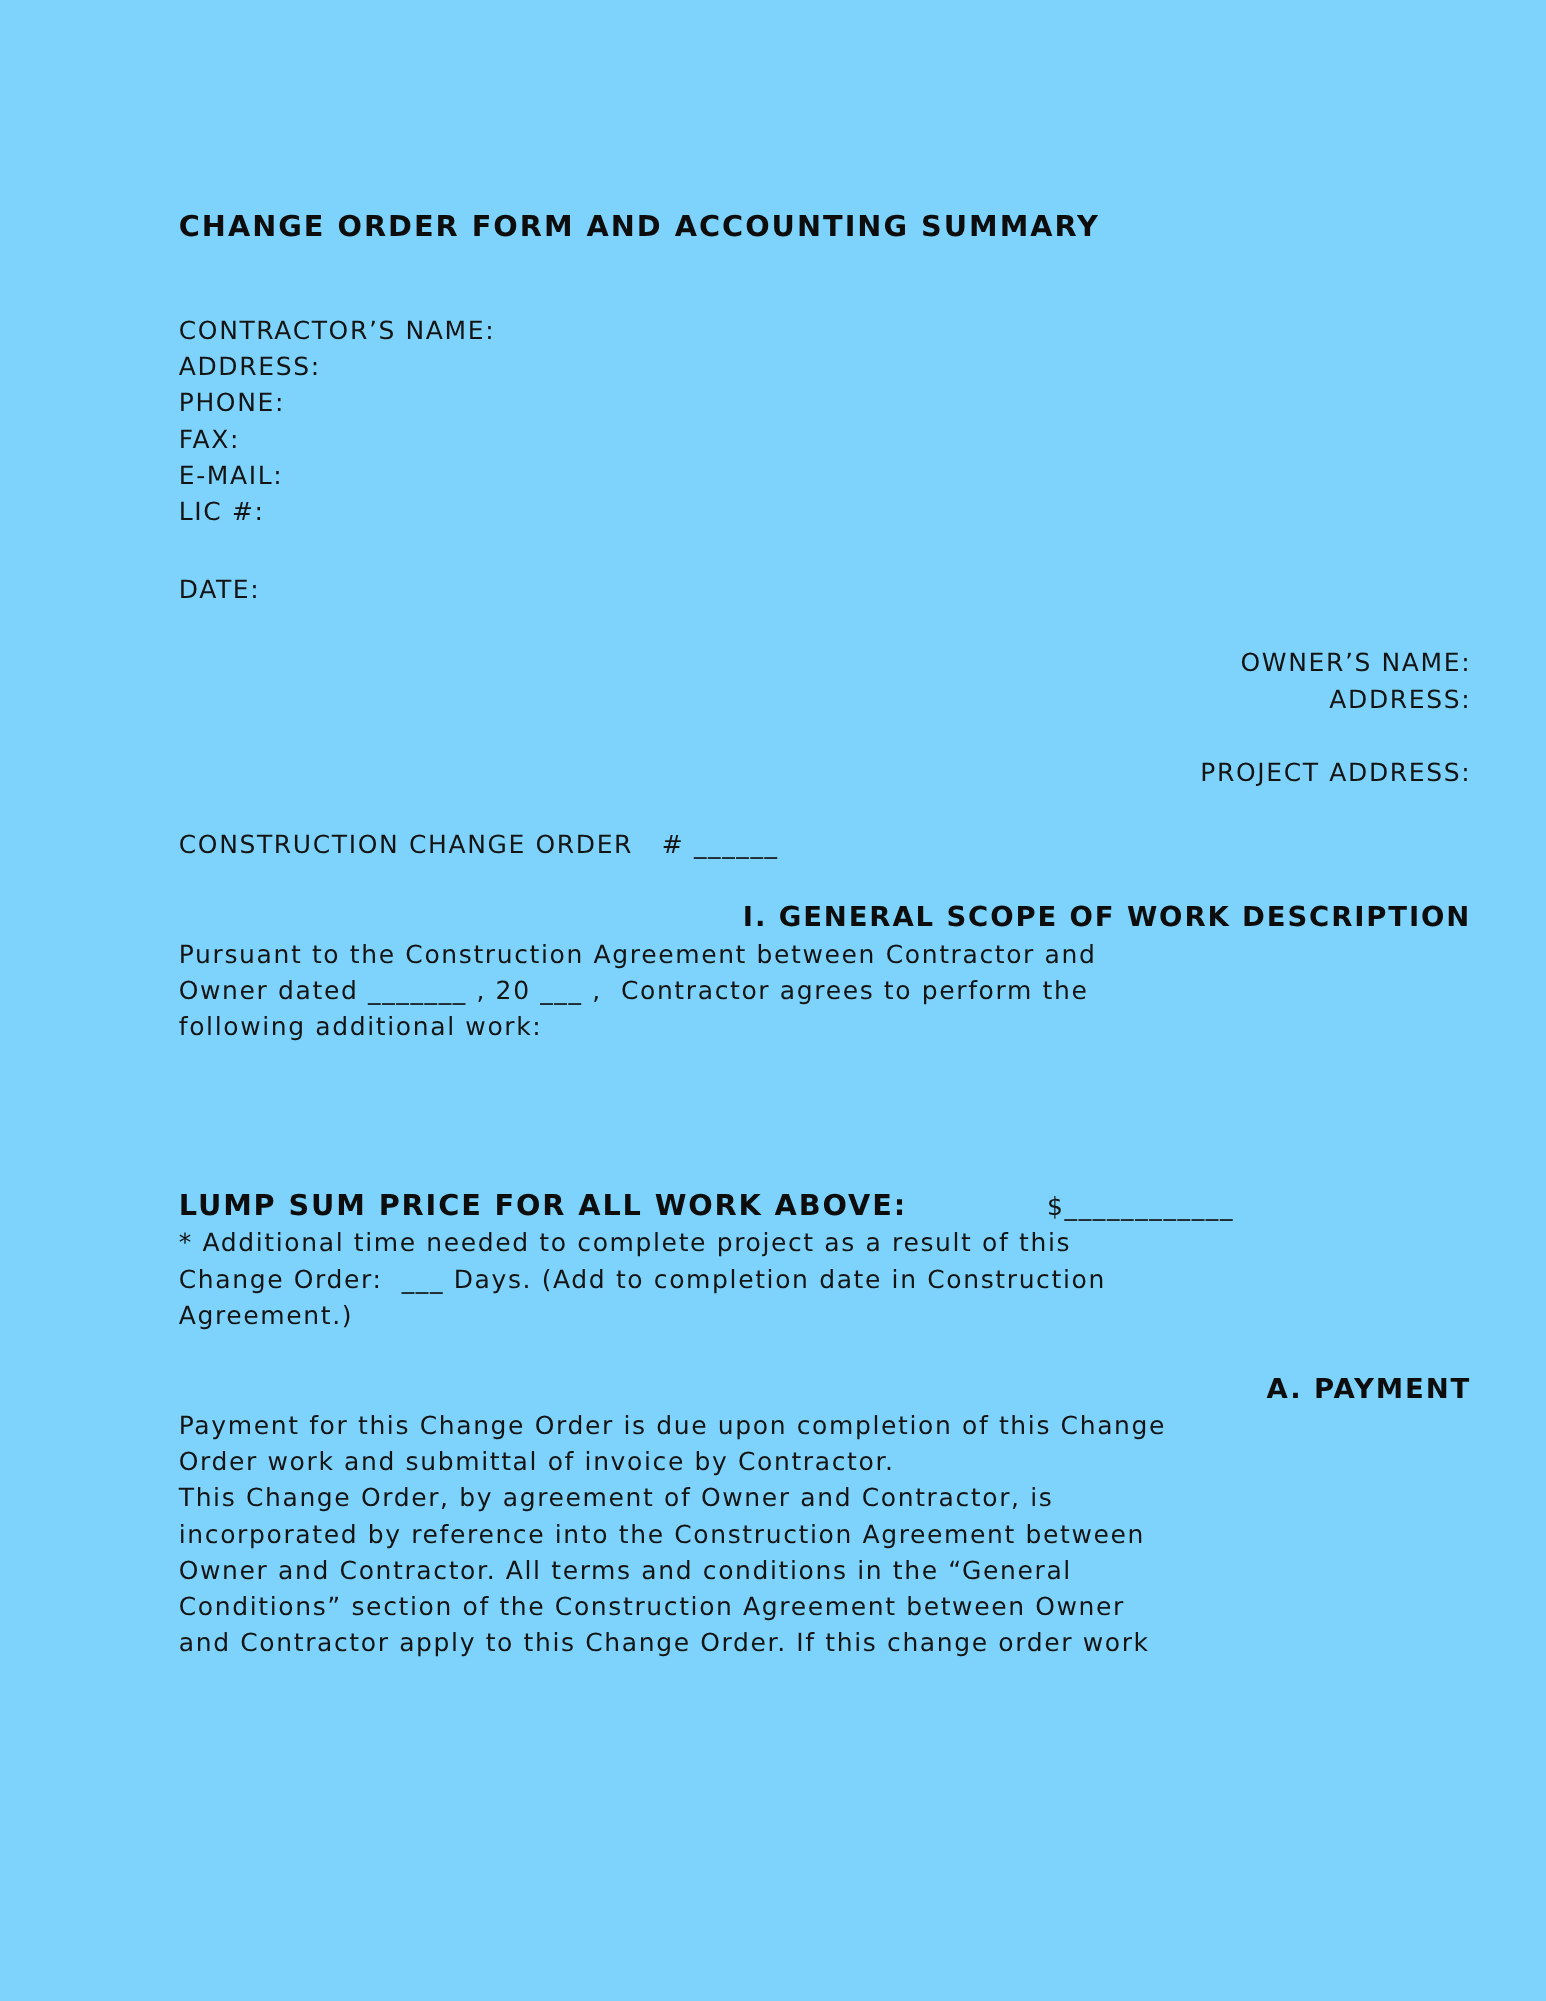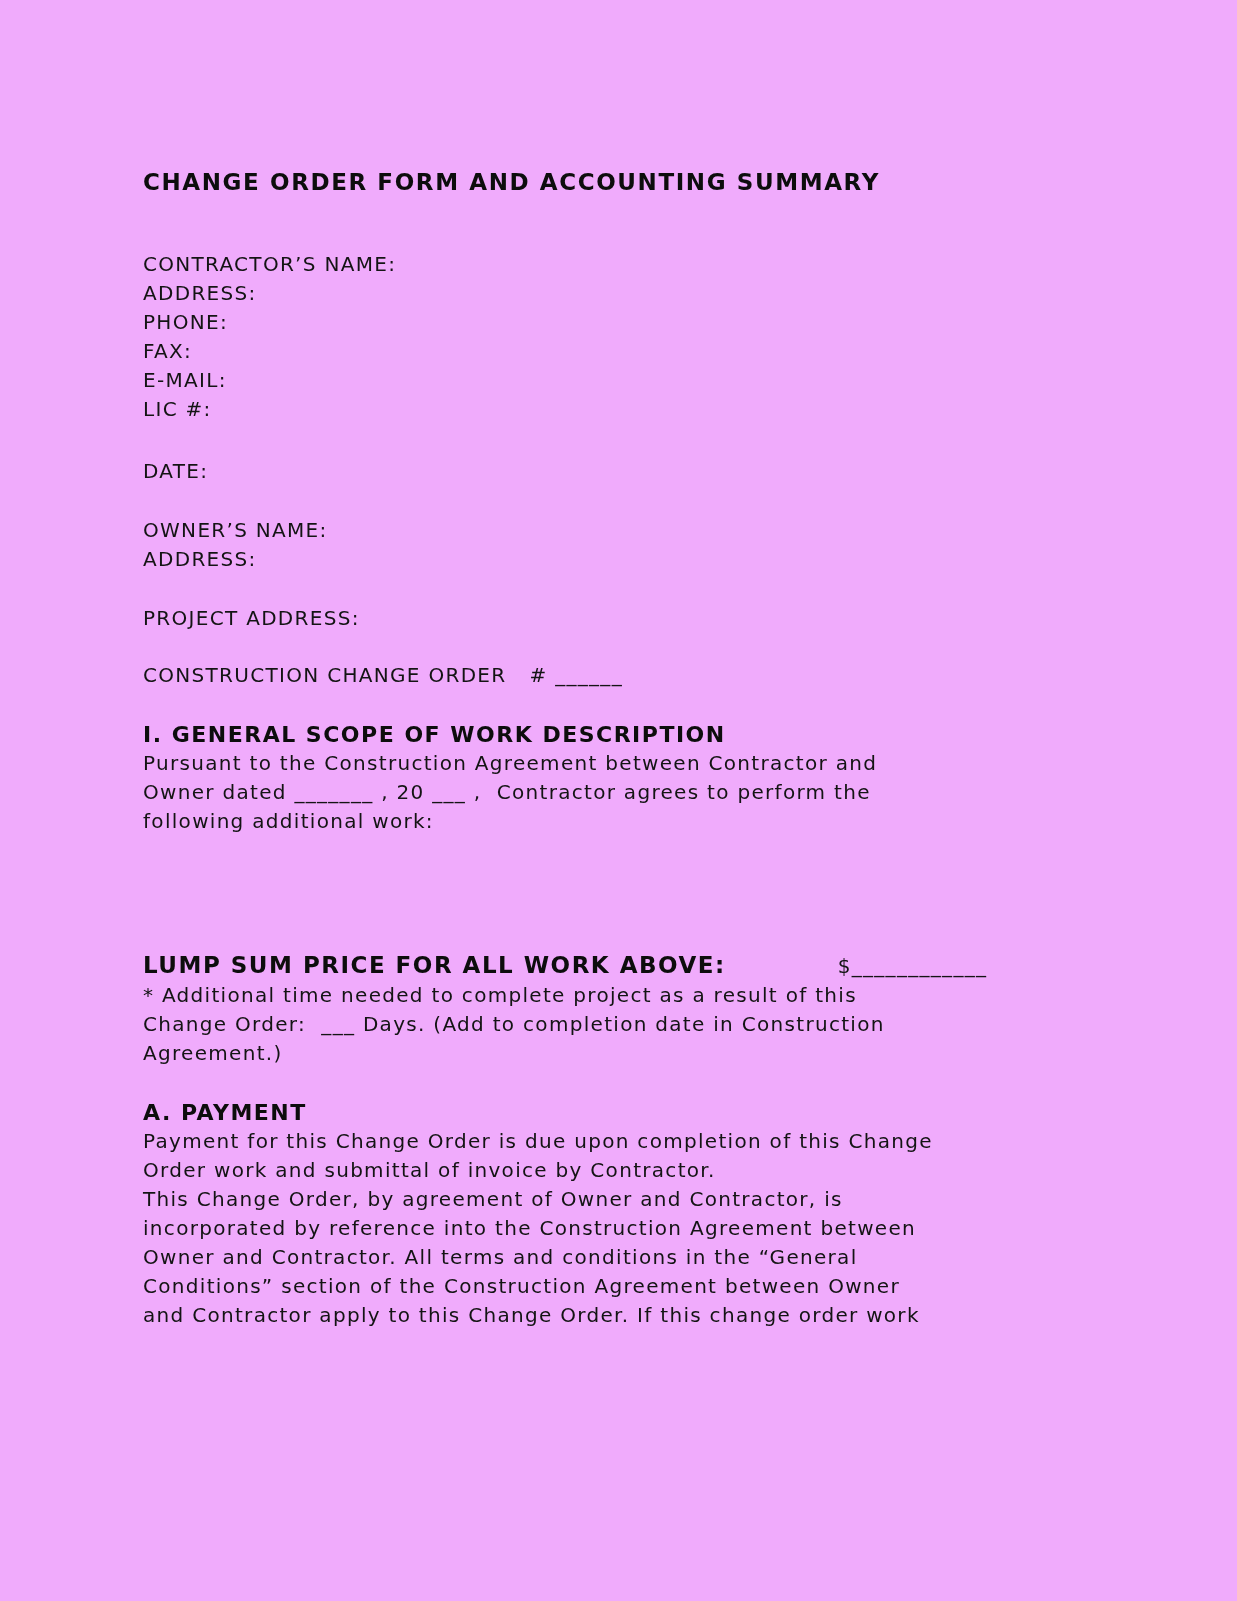--- a/index.html
+++ b/index.html
@@ -5,21 +5,21 @@
   html, body {
     margin: 0;
     padding: 0;
     background: #ffffff;
   }
   .page {
     position: relative;
     width: 1237px;
     min-height: 1601px;
     box-sizing: border-box;
-    background: #f0abfc;
+    background: #7dd3fc;
     color: #141414;
     font-family: "DejaVu Sans", sans-serif;
     font-size: 20px;
     line-height: 29px;
     letter-spacing: 1.3px;
     padding: 168px 60px 60px 143px;
   }
   .pre {
     white-space: pre-wrap;
   }
@@ -34,21 +34,21 @@
   .heading {
     margin: 0;
     font-size: 22px;
     font-weight: bold;
     line-height: 29px;
     letter-spacing: 1.5px;
     color: #0d0d0d;
   }
   .block { margin: 0; }
   .mt-2lines  { margin-top: 53px; }   
-  .mt-blank   { margin-top: 30px; }   
+  .mt-blank   { margin-top: 30px; text-align: right; }   
   .mt-blank-a { margin-top: 33px; }
   .mt-blank-b { margin-top: 28px; }
   .mt-scope-gap { margin-top: 115px; } 
   .lump-line {
     white-space: nowrap;
   }
   .lump-label {
     font-size: 23px;
     font-weight: bold;
     letter-spacing: 1.5px;

